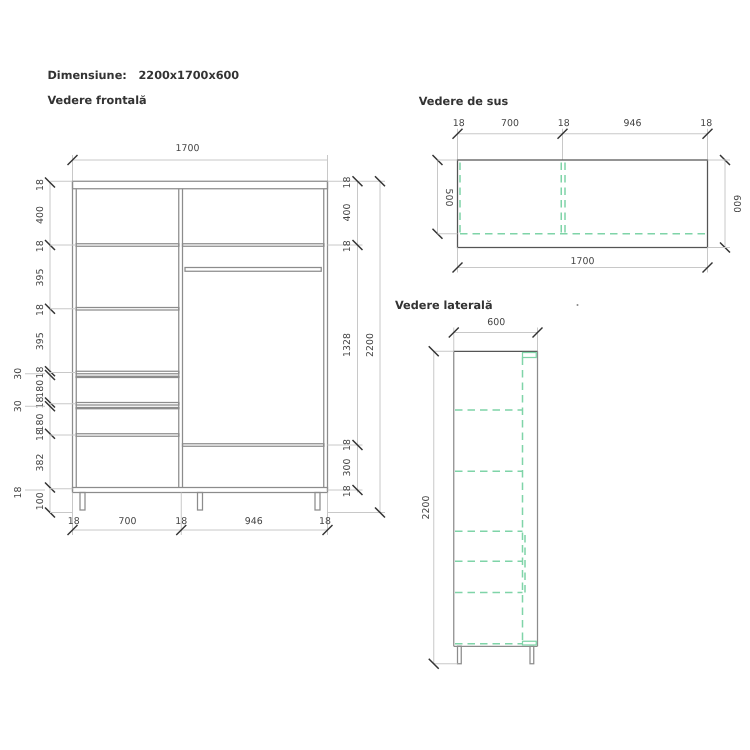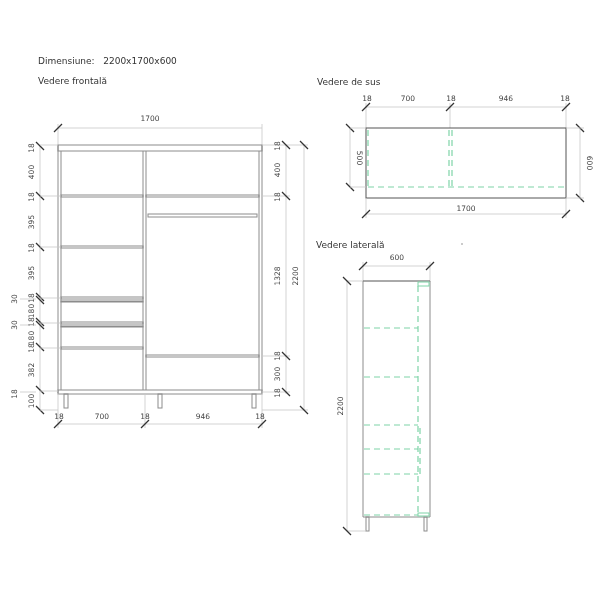--- a/index.html
+++ b/index.html
@@ -1,34 +1,34 @@
 <!DOCTYPE html>
 <html><head>
 <meta charset="utf-8">
 <style>
   html, body { margin: 0; padding: 0; background: #ffffff; }
   body { width: 600px; height: 600px; position: relative; overflow: hidden; font-family: "Liberation Sans", sans-serif; }
-  .label { position: absolute; font-size: 9px; color: #333333; white-space: nowrap; font-family: "DejaVu Sans", sans-serif; }
+  .label { position: absolute; font-size: 9px; color: #333333; white-space: nowrap; font-family: "DejaVu Sans", sans-serif; font-weight: bold; }
   svg { position: absolute; left: 0; top: 0; }
   svg text { font-family: "DejaVu Sans", sans-serif; font-size: 7.5px; fill: #444444; }
   .panel { stroke: #8c8c8c; fill: none; stroke-width: 1; }
   .dim { stroke: #c8c8c8; fill: none; stroke-width: 0.8; }
   .tick { stroke: #333333; stroke-width: 1.2; }
   .green { stroke: #7fd4a8; fill: none; stroke-width: 1.2; stroke-dasharray: 6 4; }
   .outline { stroke: #555555; fill: none; stroke-width: 1; }
 </style>
 </head>
 <body>
 
 <div class="label" style="left:38px; top:56px;">
   <span>Dimensiune:</span>&nbsp;&nbsp;
   <span>2200x1700x600</span>
 </div>
 <div class="label" style="left:38px; top:76px;">Vedere frontală</div>
-<div class="label" style="left:317px; top:77px;">Vedere de sus</div>
+<div class="label" style="left:335px; top:77px;">Vedere de sus</div>
 <div class="label" style="left:316px; top:240px;">Vedere laterală</div>
 
 <svg width="600" height="600" viewBox="0 0 600 600">
 
   <g>
 
     <line class="dim" x1="58" y1="128" x2="262" y2="128"></line>
     <line class="dim" x1="58" y1="124" x2="58" y2="145"></line>
     <line class="dim" x1="262" y1="124" x2="262" y2="145"></line>
     <line class="tick" x1="54" y1="132" x2="62" y2="124"></line>

